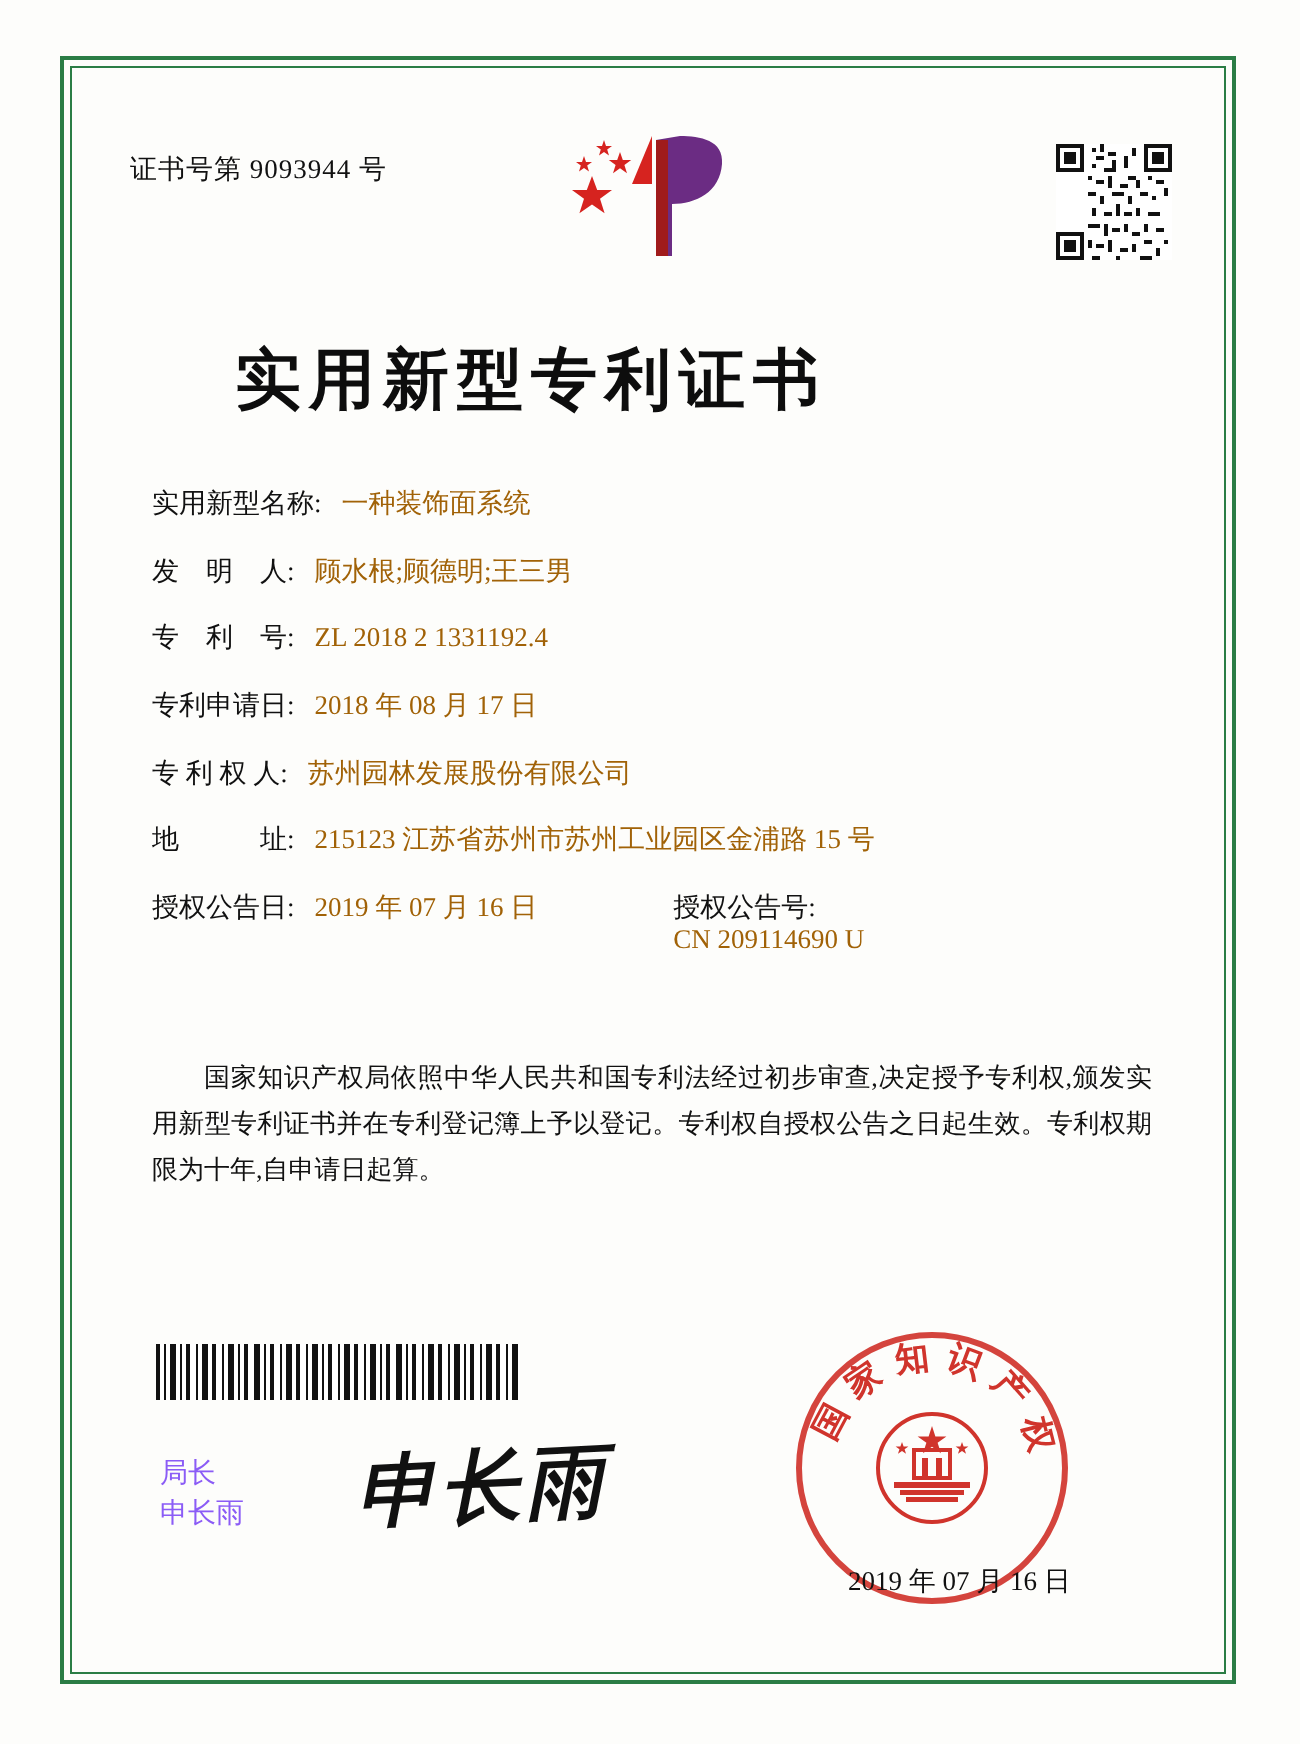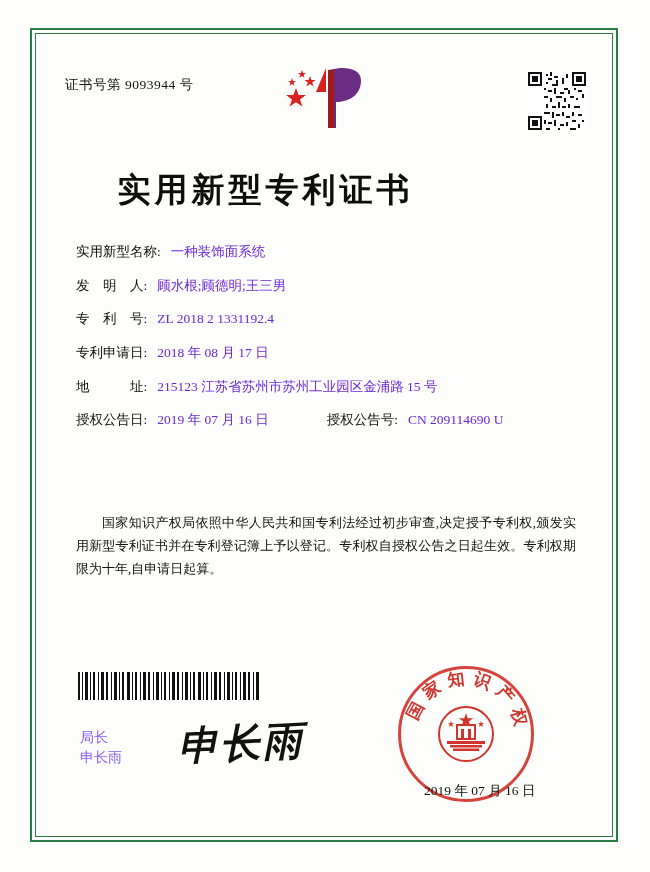--- a/index.html
+++ b/index.html
@@ -98,45 +98,46 @@
     margin-bottom: 17.5px;
     font-size: 13.5px;
     line-height: 1.2;
   }
   .field-label {
     white-space: nowrap;
     color: #111;
   }
   .field-value {
     margin-left: 10px;
-    color: #6d28d9;
+    color: #a16207;
     white-space: nowrap;
   }
   .field-row.two-col {
     justify-content: flex-start;
   }
   .col2 {
     margin-left: 58px;
     display: flex;
     align-items: baseline;
+    flex-direction: column;
   }
 
   
   .body-text {
     position: absolute;
     left: 76px;
     top: 512px;
     width: 500px;
     font-size: 13px;
     line-height: 1.75;
     text-align: justify;
     color: #111;
   }
   .body-text p {
-    margin: 0 0 3px 0;
+    margin: 16px 0 3px 0;
     text-indent: 26px;
   }
 
   
   .barcode {
     position: absolute;
     left: 78px;
     top: 672px;
     width: 182px;
     height: 28px;
@@ -320,20 +321,24 @@
     </div>
     <div class="field-row">
       <span class="field-label">专　利　号:</span>
       <span class="field-value">ZL 2018 2 1331192.4</span>
     </div>
     <div class="field-row">
       <span class="field-label">专利申请日:</span>
       <span class="field-value">2018 年 08 月 17 日</span>
     </div>
     <div class="field-row">
+      <span class="field-label">专 利 权 人:</span>
+      <span class="field-value">苏州园林发展股份有限公司</span>
+    </div>
+    <div class="field-row">
       <span class="field-label">地　　　址:</span>
       <span class="field-value">215123 江苏省苏州市苏州工业园区金浦路 15 号</span>
     </div>
     <div class="field-row two-col">
       <span class="field-label">授权公告日:</span>
       <span class="field-value">2019 年 07 月 16 日</span>
       <span class="col2">
         <span class="field-label">授权公告号:</span>
         <span class="field-value">CN 209114690 U</span>
       </span>

